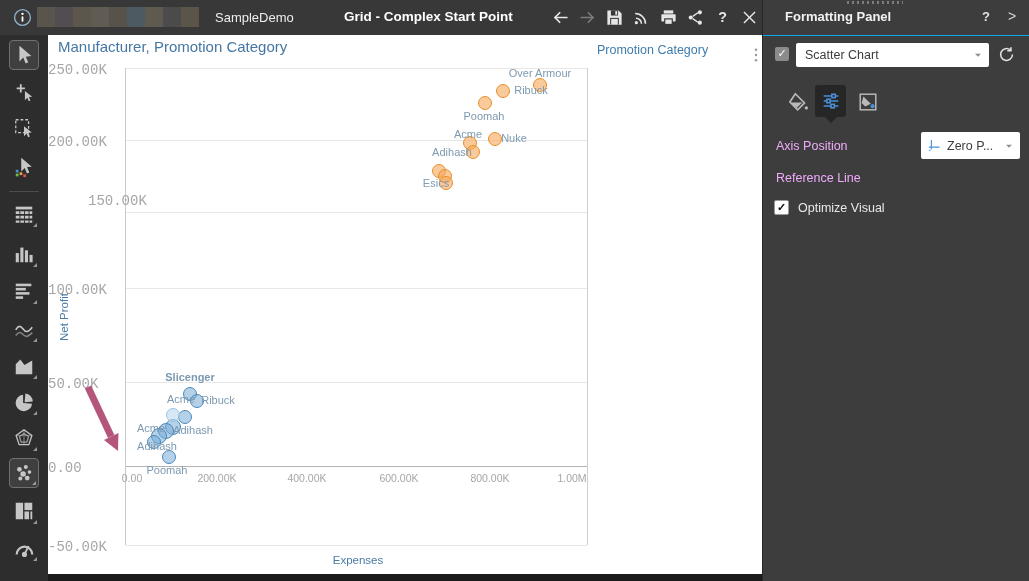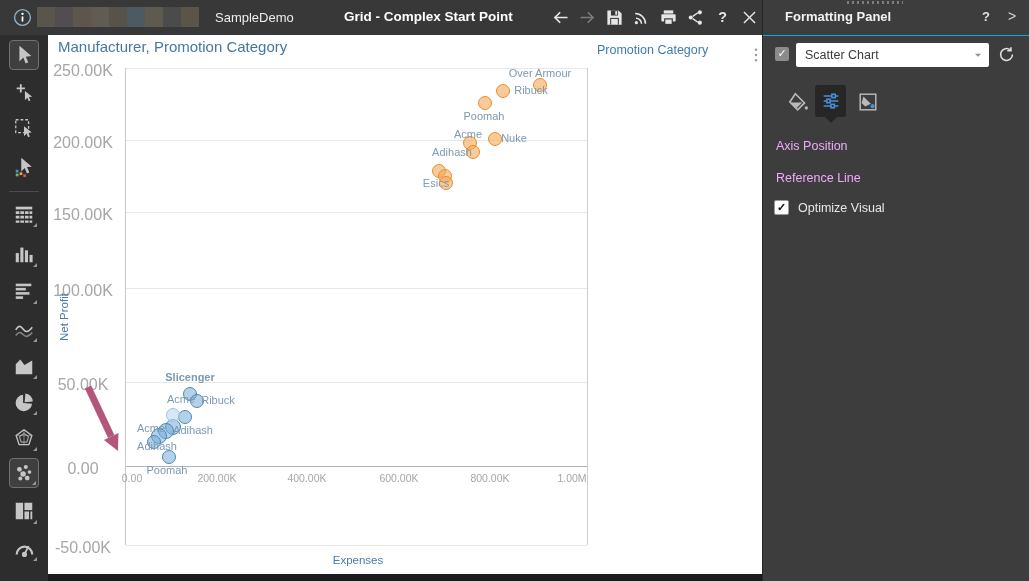--- a/index.html
+++ b/index.html
@@ -29,21 +29,21 @@
              border-left:4px solid transparent;border-bottom:4px solid #989898;}
   .side-divider{position:absolute;left:9px;top:156px;width:30px;height:1px;background:#4d4d4d;}
 
   
   #chart-canvas{position:absolute;left:48px;top:35px;width:772px;height:546px;background:#fff;}
   .chart-title{position:absolute;left:10px;top:3px;font-size:15px;color:#4577a3;}
   #plot{position:absolute;left:77px;top:33px;width:461px;height:477px;
         border-left:1px solid #c9c9c9;border-right:1px solid #cfcfcf;}
   .gridline{position:absolute;left:0;right:0;height:1px;background:#e8e8e8;}
   .gridline.zero{background:#b3b3b3;}
-  .ytick{position:absolute;left:0;width:70px;text-align:center;font-size:16px;color:#a6a6a6;}
+  .ytick{position:absolute;left:0;width:70px;text-align:left;font-size:14px;color:#a6a6a6;font-family:Liberation Mono, monospace;}
   .xtick{position:absolute;top:437px;width:80px;text-align:center;font-size:10.5px;color:#a6a6a6;}
   .point{position:absolute;border-radius:50%;box-sizing:border-box;}
   .plabel{position:absolute;width:100px;text-align:center;font-size:11px;color:#7d9ab1;white-space:nowrap;}
   .axis-title{position:absolute;color:#4a7ba6;font-size:11.5px;}
   .y-axis-title{left:-24px;top:276px;width:80px;text-align:center;transform:rotate(-90deg);}
   .x-axis-title{left:245px;top:519px;width:130px;text-align:center;}
   .legend{position:absolute;left:549px;top:8px;}
   .legend-title{font-size:12.5px;color:#3f7cae;margin-bottom:9px;}
   .legend-item{display:flex;align-items:center;margin-bottom:5px;font-size:12px;color:#8a8a8a;cursor:pointer;}
   .legend-swatch{width:11px;height:11px;margin-right:6px;}
@@ -292,21 +292,21 @@
         <div class="point" style="left: 352px; top: 28px; height: 14px; width: 14px; background: rgba(247, 167, 86, 0.6); border: 1.5px solid rgb(231, 143, 46);"></div>
         <div class="point" style="left: 362px; top: 64px; height: 14px; width: 14px; background: rgba(247, 167, 86, 0.6); border: 1.5px solid rgb(231, 143, 46);"></div>
         <div class="point" style="left: 337px; top: 68px; height: 14px; width: 14px; background: rgba(247, 167, 86, 0.6); border: 1.5px solid rgb(231, 143, 46);"></div>
         <div class="point" style="left: 340px; top: 77px; height: 14px; width: 14px; background: rgba(247, 167, 86, 0.6); border: 1.5px solid rgb(231, 143, 46);"></div>
         <div class="point" style="left: 306px; top: 96px; height: 14px; width: 14px; background: rgba(247, 167, 86, 0.6); border: 1.5px solid rgb(231, 143, 46);"></div>
         <div class="point" style="left: 312px; top: 101px; height: 14px; width: 14px; background: rgba(247, 167, 86, 0.6); border: 1.5px solid rgb(231, 143, 46);"></div>
         <div class="point" style="left: 313px; top: 108px; height: 14px; width: 14px; background: rgba(247, 167, 86, 0.6); border: 1.5px solid rgb(231, 143, 46);"></div>
       </div>
     <div class="ytick" style="top: 27px;">250.00K</div>
       <div class="ytick" style="top: 99px;">200.00K</div>
-      <div class="ytick" style="top: 171px;">150.00K</div>
+      <div class="ytick" style="top: 158px; padding-left: 40px;">150.00K</div>
       <div class="ytick" style="top: 247px;">100.00K</div>
       <div class="ytick" style="top: 341px;">50.00K</div>
       <div class="ytick" style="top: 425px;">0.00</div>
       <div class="ytick" style="top: 504px;">-50.00K</div>
       <div class="xtick" style="left: 44px;">0.00</div>
       <div class="xtick" style="left: 129px;">200.00K</div>
       <div class="xtick" style="left: 219px;">400.00K</div>
       <div class="xtick" style="left: 311px;">600.00K</div>
       <div class="xtick" style="left: 402px;">800.00K</div>
       <div class="xtick" style="left: 484px;">1.00M</div>
@@ -388,20 +388,34 @@
           <div class="panel-tab" style="left: 92px; top: 7px;">
             <svg viewBox="0 0 24 24" fill="none" stroke="currentColor" stroke-width="1.6">
               <rect x="3.5" y="3.5" width="17" height="17"></rect>
               <path d="M7 6l8 8-6 3-4-4z" fill="currentColor" stroke="none"></path>
               <circle cx="17" cy="16.5" r="2.2" fill="#4a90d9" stroke="none"></circle>
             </svg>
           </div>
         </div>
 
       <span class="field-label" style="top:103px">Axis Position</span>
+      <div class="select field-select" style="top:96px">
+        <span class="ficon" style="color:#4a90d9">
+            <svg viewBox="0 0 24 24" stroke="currentColor" stroke-width="1.8" fill="none">
+              <path d="M7 3v15M3 14.5h17"></path>
+              <circle cx="4.5" cy="19.5" r="1.2" fill="currentColor" stroke="none"></circle>
+            </svg>
+          </span>
+        <span class="txt">Zero P...</span>
+        <span class="caret">
+            <svg viewBox="0 0 24 24" fill="currentColor">
+              <path d="M6 9.5l6 6 6-6z"></path>
+            </svg>
+          </span>
+      </div>
 
       <span class="field-label" style="top:135px">Reference Line</span>
 
       <span class="cb white">✓</span>
       <span class="opt-label">Optimize Visual</span>
     </div>
   </div>
 </div>
 
 </body></html>

